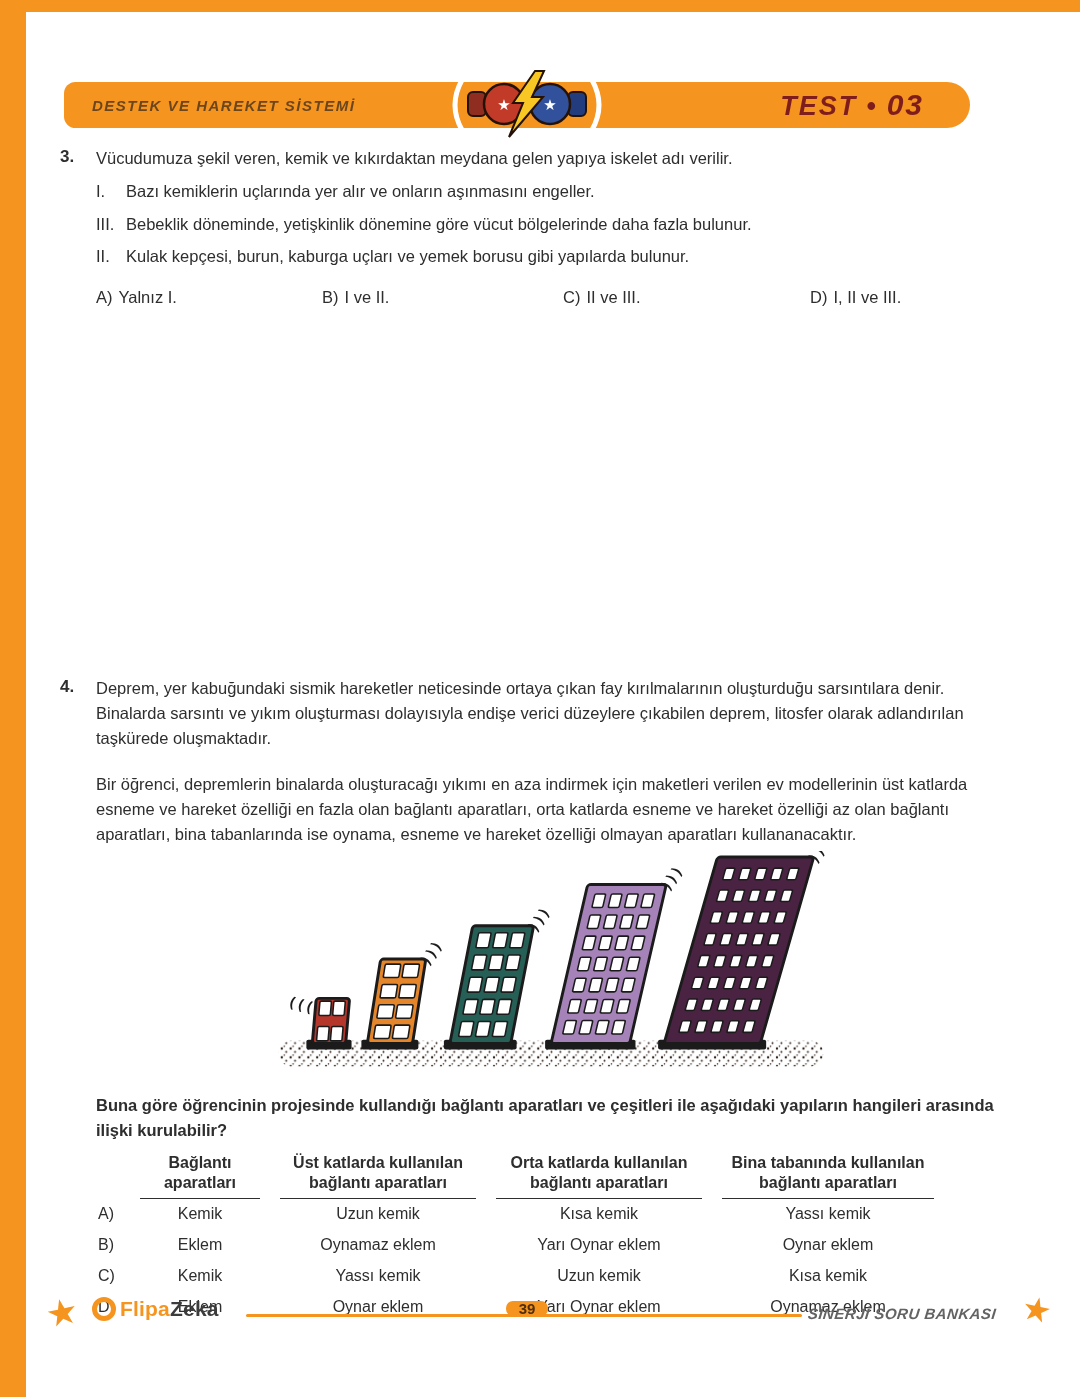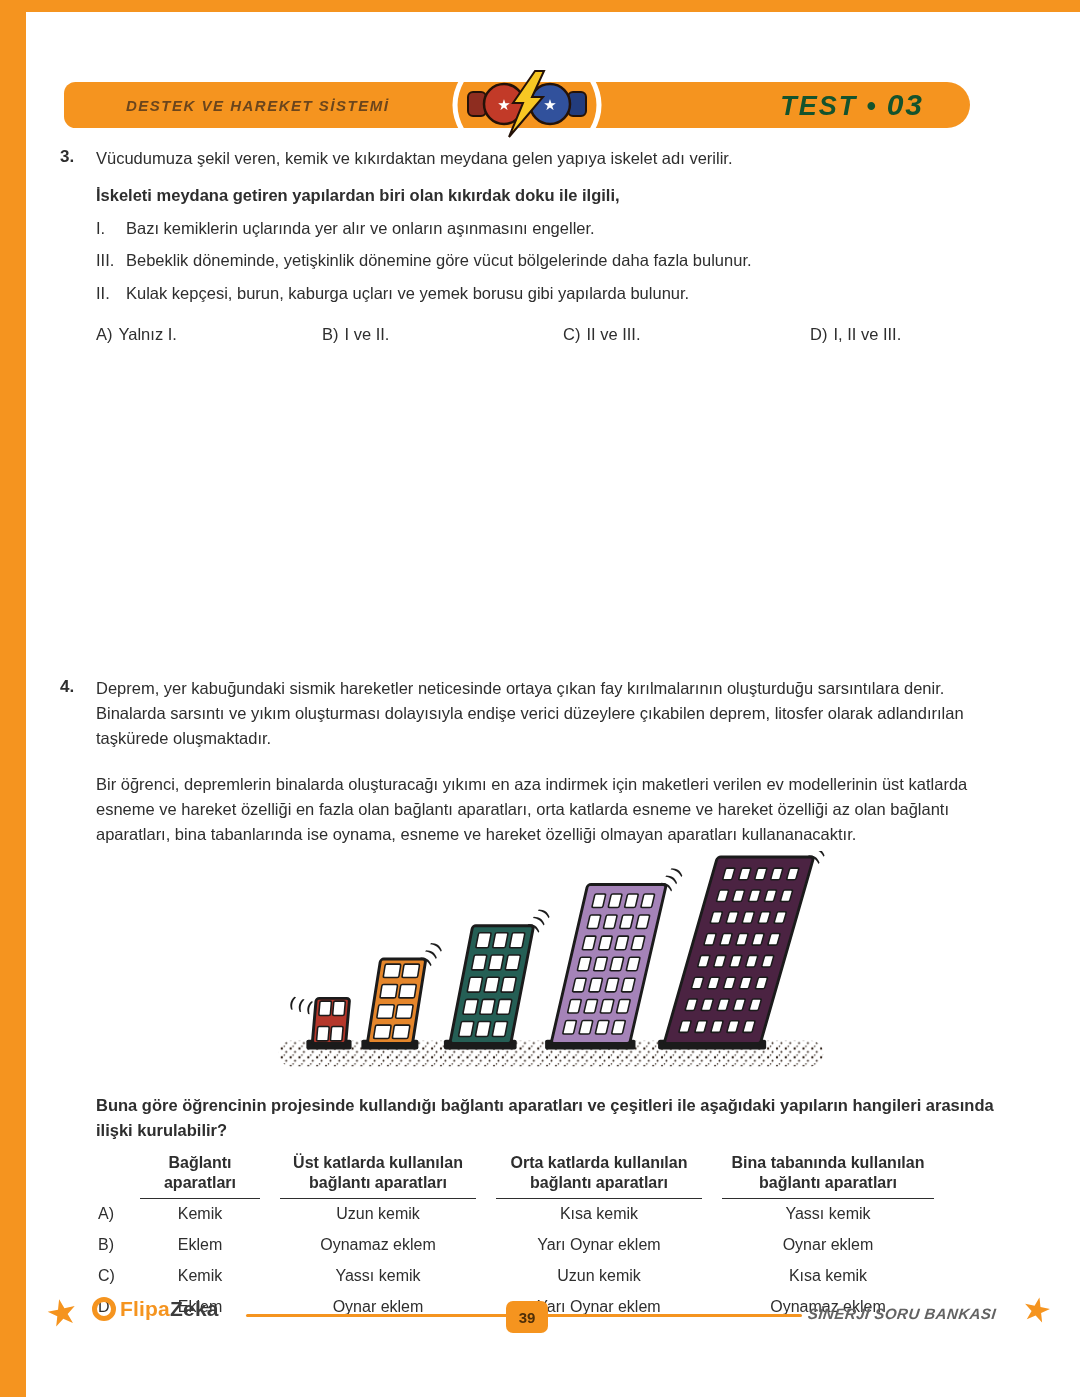--- a/index.html
+++ b/index.html
@@ -12,26 +12,26 @@
   .edge-top{ position:absolute; left:0; top:0; width:1080px; height:12px; background:var(--accent); z-index:6; }
   .edge-left{ position:absolute; left:0; top:0; width:26px; height:1397px; background:var(--accent); z-index:6; }
 
   
   .banner{
     position:absolute; left:64px; top:82px; width:906px; height:46px;
     background:var(--accent); border-radius:12px 24px 24px 12px;
     display:flex; align-items:center; z-index:2;
   }
   .banner-title{
-    margin-left:62px; font-size:15px; font-weight:800; font-style:italic;
+    margin-left:28px; font-size:15px; font-weight:800; font-style:italic;
     letter-spacing:1.5px; color:#53381c; text-transform:uppercase; opacity:.85; white-space:nowrap;
   }
   .emblem{ position:absolute; left:378px; top:-12px; width:170px; height:70px; }
   .banner-test{
-    margin-left:auto; margin-right:46px; color:#14532d; font-style:italic; font-weight:800;
+    margin-left:auto; margin-right:46px; color:#7f1d1d; font-style:italic; font-weight:800;
     font-size:27px; letter-spacing:2px; display:flex; align-items:baseline; gap:9px; white-space:nowrap;
   }
   .banner-test .num{ font-size:30px; }
 
   
   .question{ position:absolute; left:60px; width:945px; }
   .q3{ top:146px; }
   .q4{ top:676px; }
   .q-head{ display:flex; }
   .q-num{ flex:0 0 36px; width:36px; font-weight:bold; font-size:17px; padding-top:1px; }
@@ -67,21 +67,21 @@
   .footer-rule{ position:absolute; left:246px; top:21px; width:556px; height:2.5px; background:var(--accent); border-radius:2px; }
   .star{ position:absolute; color:var(--accent); font-size:36px; line-height:1; }
   .star.left{ left:46px; top:2px; transform:rotate(-12deg); }
   .star.right{ right:28px; top:0; transform:rotate(12deg); font-size:33px; }
   .logo{ position:absolute; left:92px; top:4px; display:flex; gap:4px; }
   .logo-ring{ width:24px; height:24px; border:5px solid var(--accent); border-radius:50%; }
   .logo-text{ font-size:21px; font-weight:800; letter-spacing:.2px; }
   .logo-first{ color:var(--accent); }
   .logo-second{ color:#3c3c3c; }
   .page-box{
-    position:absolute; left:506px; top:8px; width:42px; height:32px; background:var(--accent);
+    position:absolute; left:506px; top:8px; width:42px; height:15px; background:var(--accent);
     border-radius:7px; display:flex; align-items:center; justify-content:center;
     font-weight:bold; font-size:15px; color:#4e2e08; z-index:2;
   }
   .brand{
     position:absolute; right:84px; top:12px; font-style:italic; font-weight:bold;
     font-size:15px; color:#636363; letter-spacing:.5px; transform:skewX(-6deg); white-space:nowrap;
   }
   .vib{ font-family:"DejaVu Sans Mono", monospace; font-size:15px; font-weight:bold; fill:#1c1c1c; }
 </style>
 </head>
@@ -109,21 +109,20 @@
       <span>•</span>
       <span class="num">03</span>
     </div>
   </header>
 
   <section class="question q3">
     <div class="q-head">
       <div class="q-num">3.</div>
       <div class="q-content">
         <div class="intro">Vücudumuza şekil veren, kemik ve kıkırdaktan meydana gelen yapıya iskelet adı verilir.</div>
-        <div class="stem">İskeleti meydana getiren yapılardan biri olan kıkırdak doku ile ilgili,</div>
         <div class="statements">
           <div class="statement">
             <span class="st-label">I.</span>
             <span>Bazı kemiklerin uçlarında yer alır ve onların aşınmasını engeller.</span>
           </div>
           <div class="statement">
             <span class="st-label">III.</span>
             <span>Bebeklik döneminde, yetişkinlik dönemine göre vücut bölgelerinde daha fazla bulunur.</span>
           </div>
           <div class="statement">

